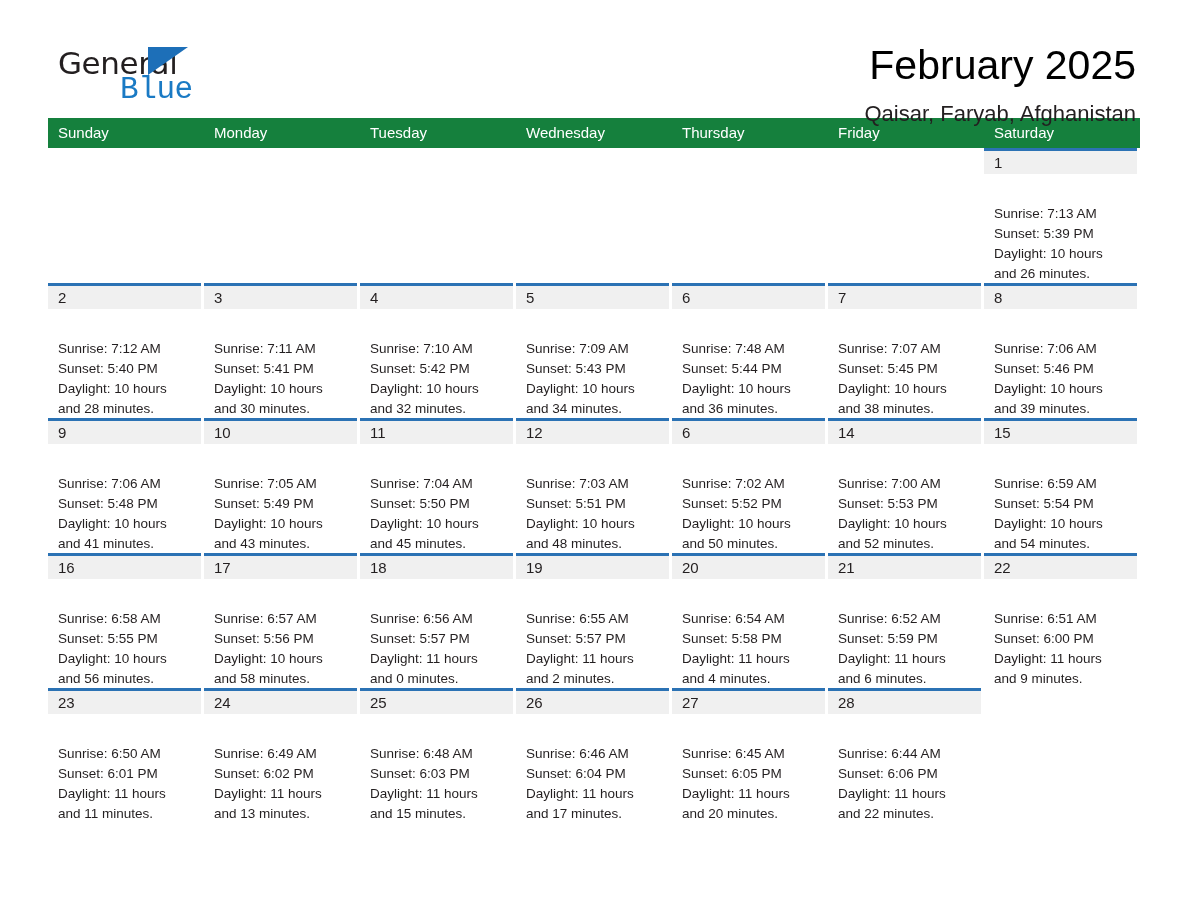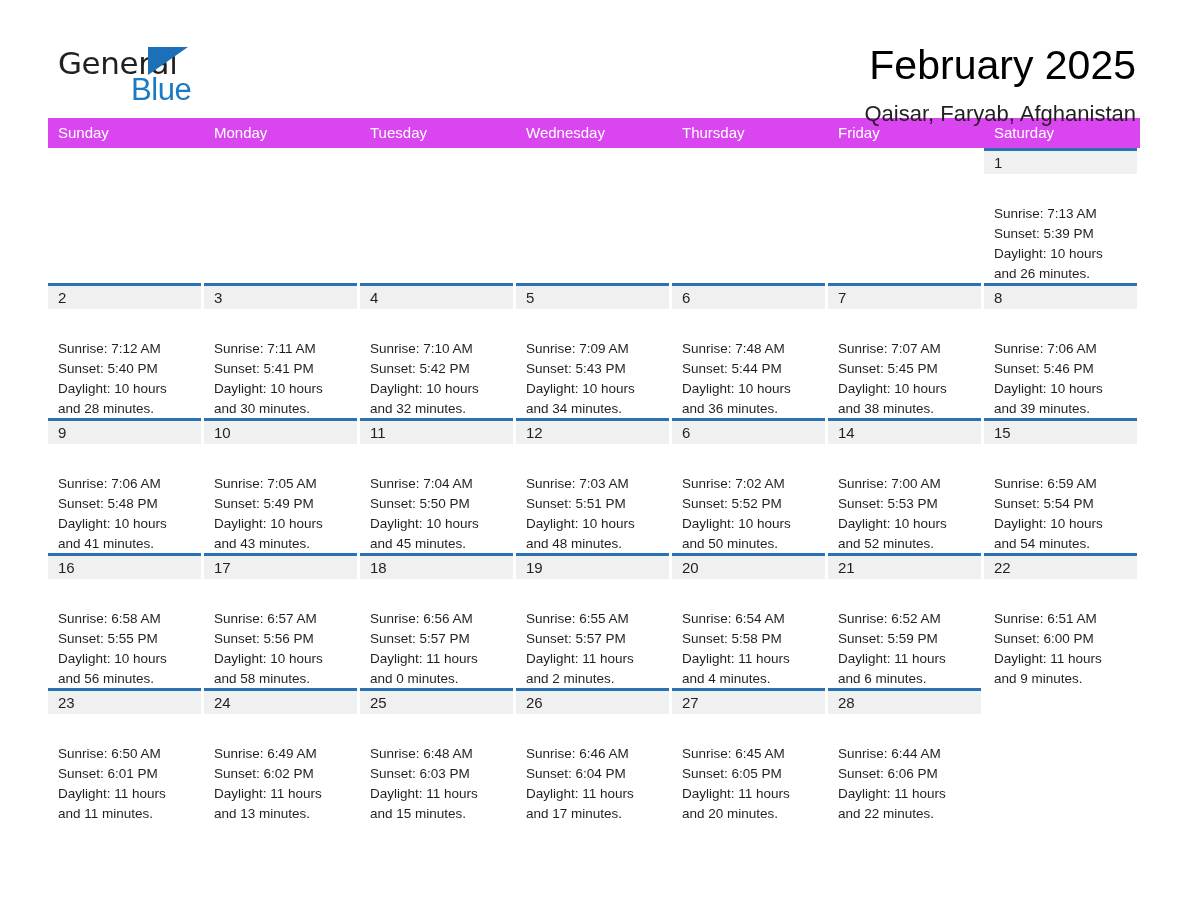--- a/index.html
+++ b/index.html
@@ -45,26 +45,26 @@
     top: 4px;
     font-size: 31px;
     letter-spacing: -0.4px;
     color: #231f20;
     font-family: "DejaVu Sans", sans-serif;
     font-weight: 400;
     line-height: 1;
   }
   .logo-blue {
     position: absolute;
-    left: 83px;
+    left: 72px;
     top: 30px;
     font-size: 31px;
     letter-spacing: -0.4px;
     color: #1a7ac4;
-    font-family: Liberation Sans, sans-serif;
+    font-family: Liberation Mono, monospace;
     font-weight: 400;
     line-height: 1;
   }
   .logo-flag {
     position: absolute;
     left: 100px;
     top: 3px;
     width: 0;
     height: 0;
     border-left: 40px solid #1d6fb8;
@@ -95,21 +95,21 @@
   }
 
   
   .calendar {
     width: 1092px;
     margin-top: 12px;
   }
 
   .weekday-row {
     display: flex;
-    background: #d946ef;
+    background: #15803d;
     height: 30px;
   }
   .weekday {
     flex: 1 1 0;
     color: #ffffff;
     font-size: 15px;
     line-height: 30px;
     padding-left: 10px;
     box-sizing: border-box;
     white-space: nowrap;

